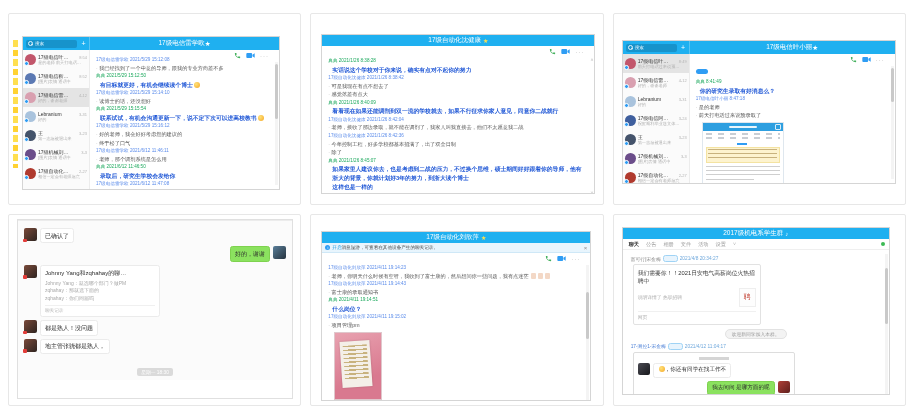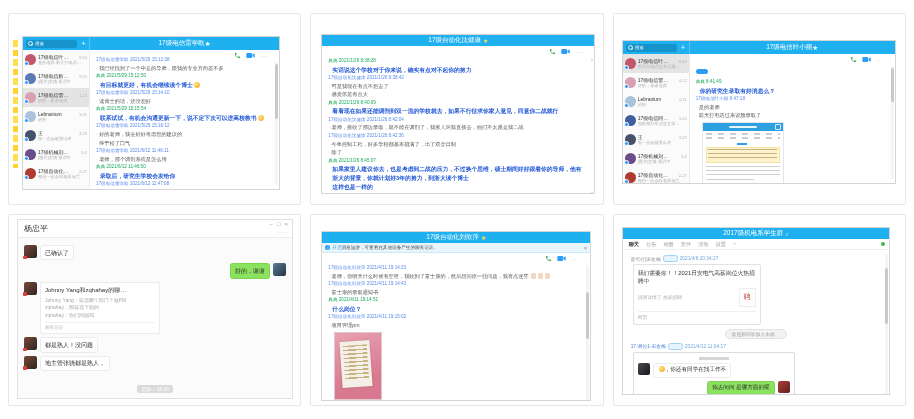--- a/index.html
+++ b/index.html
@@ -594,29 +594,20 @@
           <div class="vscroll">
               <div class="vthumb" style="top:2px;height:30%;"></div>
             </div>
         </div>
       </div>
     </div>
   </div>
 
   <div class="cell">
     <div class="win" style="left:8px;top:4px;width:274px;height:178px;border-color:#e0e0e0;">
-      <div class="wx-head">
-        <span class="wx-title">杨忠平</span>
-        <div class="wx-ctrls">
-          <span>–</span>
-          <span>□</span>
-          <span>×</span>
-        </div>
-        <span class="wx-dots">···</span>
-      </div>
       <div class="wx-body">
         <div class="wxrow">
           <div class="wx-avatar" style="background:linear-gradient(135deg,#7a4a3a,#2e2420);">
               <div class="wx-badge"></div>
             </div>
           <div class="bubble">已确认了</div>
         </div>
         <div class="wxrow right">
           <div class="bubble green">好的，谢谢</div>
           <div class="wx-avatar" style="background:linear-gradient(135deg,#5a7f9a,#26333e);"></div>

